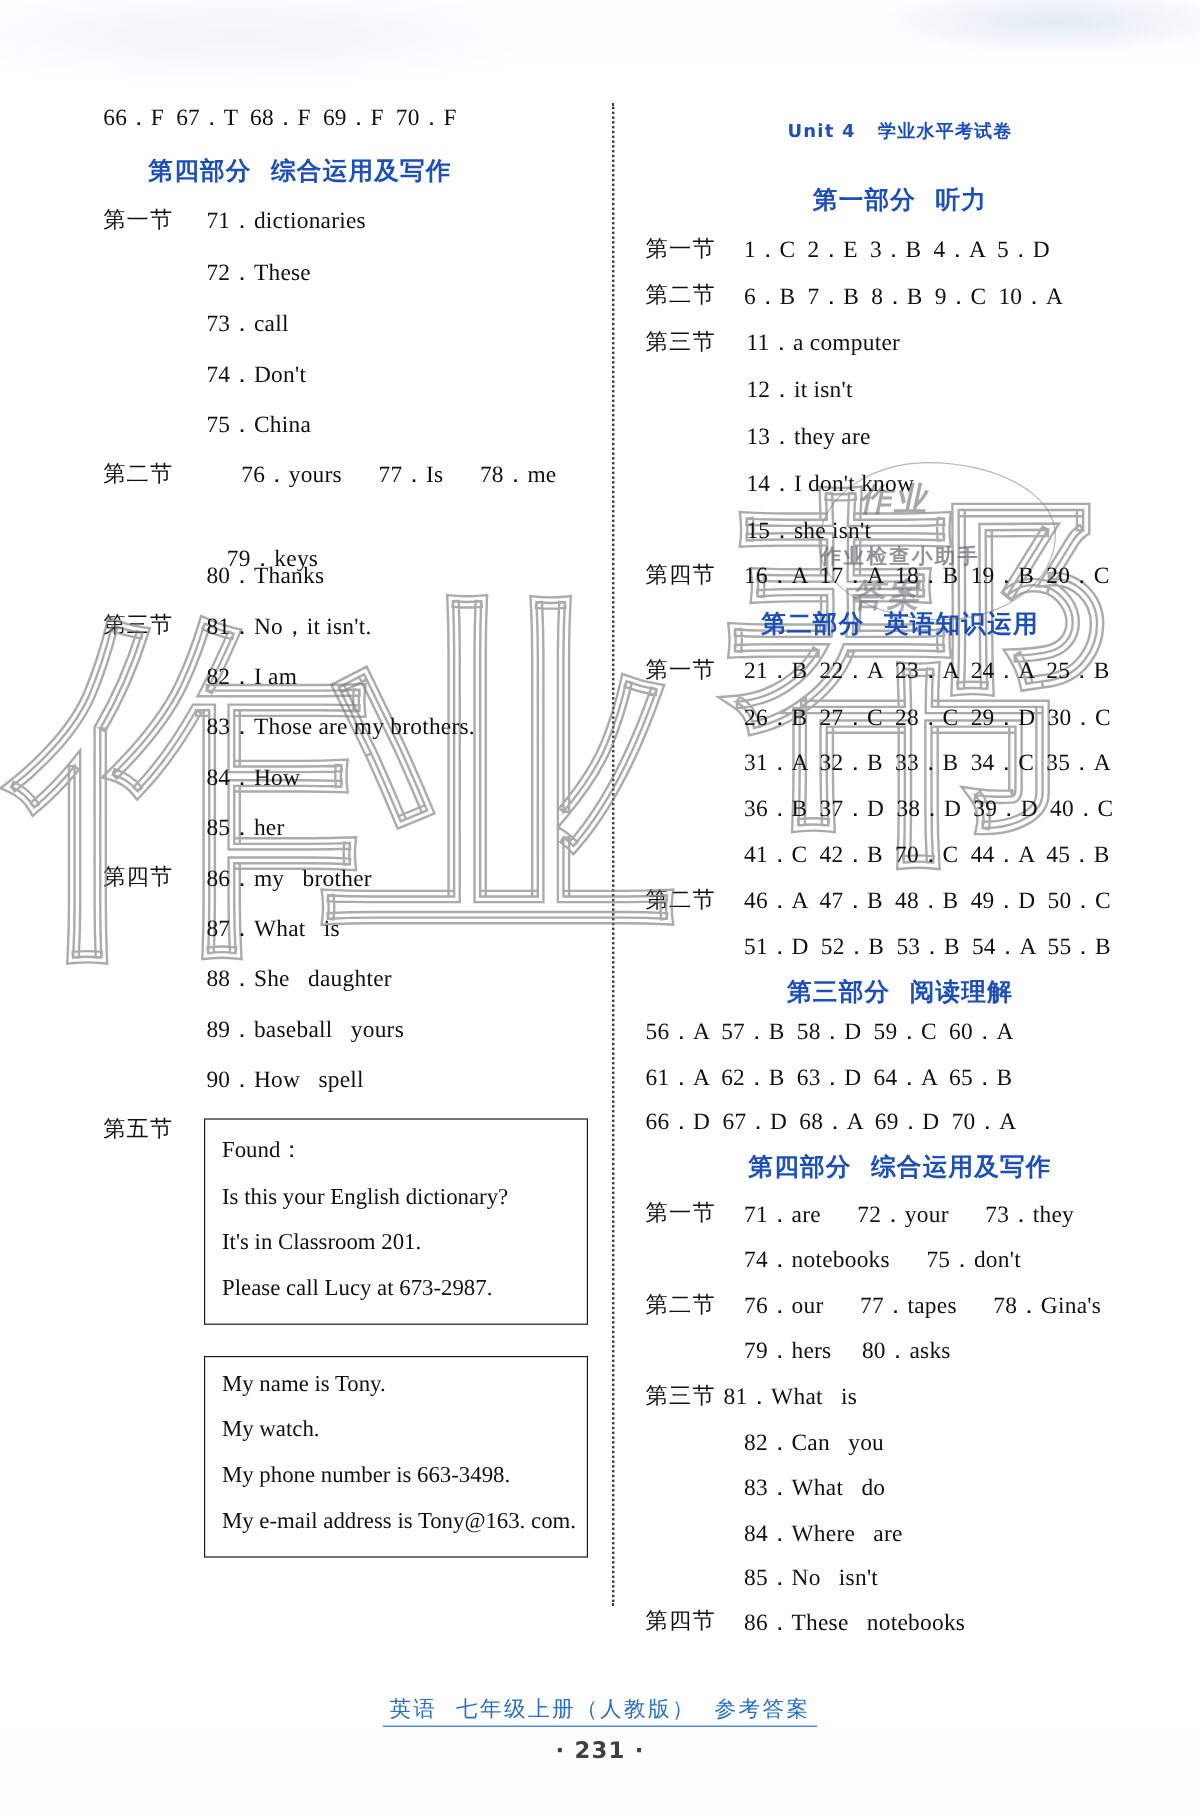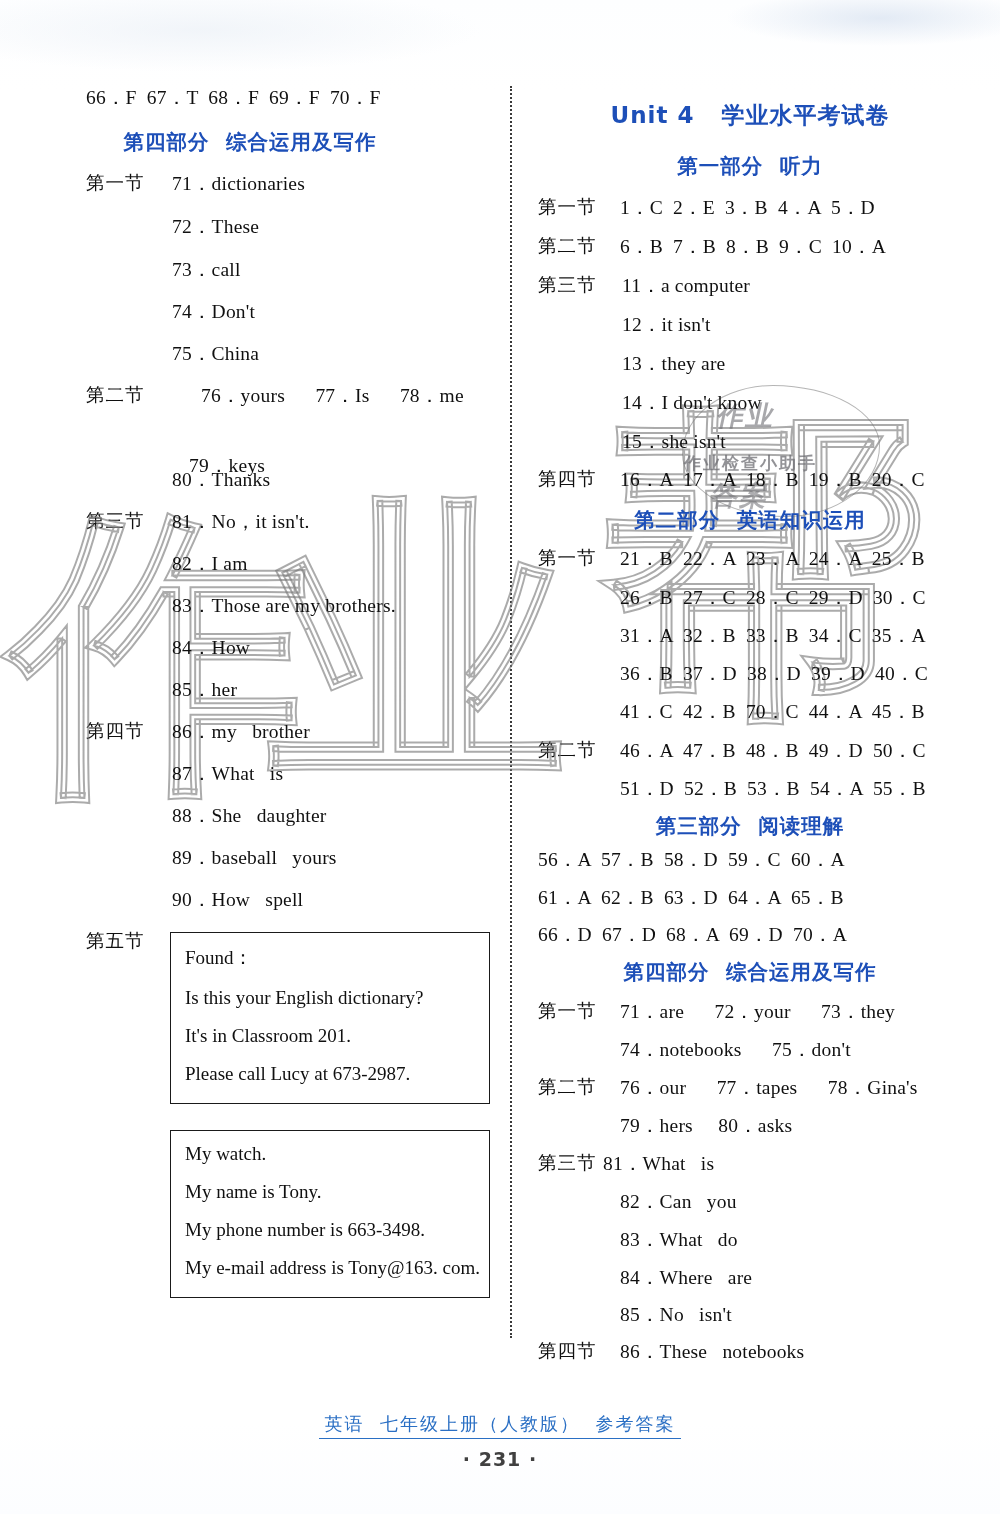--- a/index.html
+++ b/index.html
@@ -79,21 +79,21 @@
     font-family:"DejaVu Sans", sans-serif;
     font-weight:700;
     font-size:20.5px;
     color:#1d4fb8;
     letter-spacing:1px;
     white-space:pre;
     position:relative;
     z-index:4;
   }
   .heading.unit{
-    font-size:23px;
+    font-size:15px;
   }
 
   .answers{ white-space:pre; }
 
   .box{
     border:1.6px solid #1a1a1a;
     padding:12px 14px 14px 14px;
     position:relative;
     z-index:4;
     background:transparent;
@@ -184,22 +184,22 @@
     <div class="seclabel" style="position:absolute; left:86px; top:928px;">第五节</div>
 
     <div class="box" style="position:absolute; left:170px; top:932px; width:290px;">
       <p>Found：</p>
       <p>Is this your English dictionary?</p>
       <p>It's in Classroom 201.</p>
       <p>Please call Lucy at 673-2987.</p>
     </div>
 
     <div class="box" style="position:absolute; left:170px; top:1130px; width:290px;">
+      <p>My name is Tony.</p>
       <p>My watch.</p>
-      <p>My name is Tony.</p>
       <p>My phone number is 663-3498.</p>
       <p>My e-mail address is Tony@163. com.</p>
     </div>
   </div>
 
   <div class="col col-right">
 
     <div class="heading unit" style="position:absolute; left:0; top:100px; width:500px;">Unit 4   学业水平考试卷</div>
 
     <div class="heading" style="position:absolute; left:0; top:152px; width:500px;">第一部分  听力</div>

